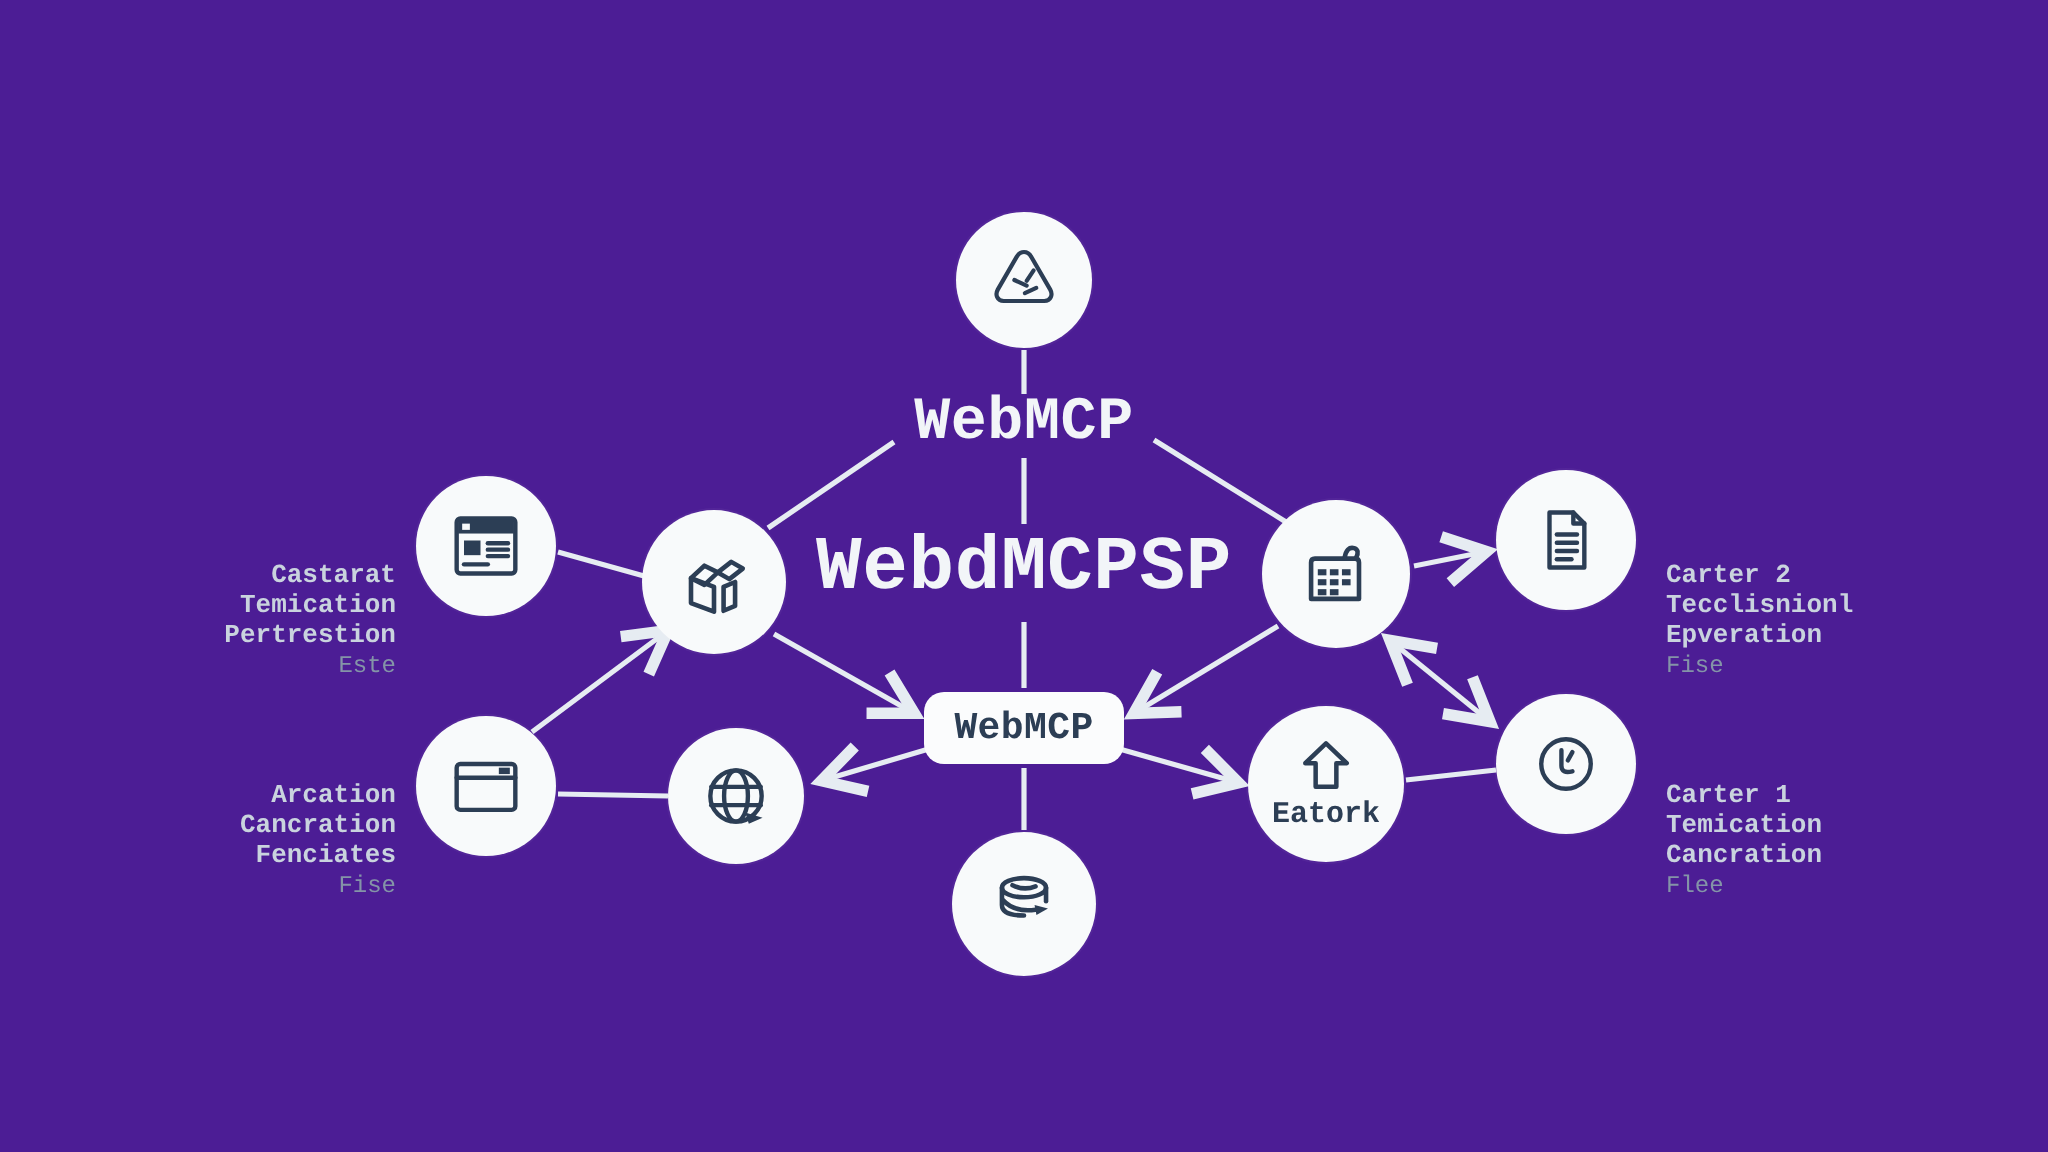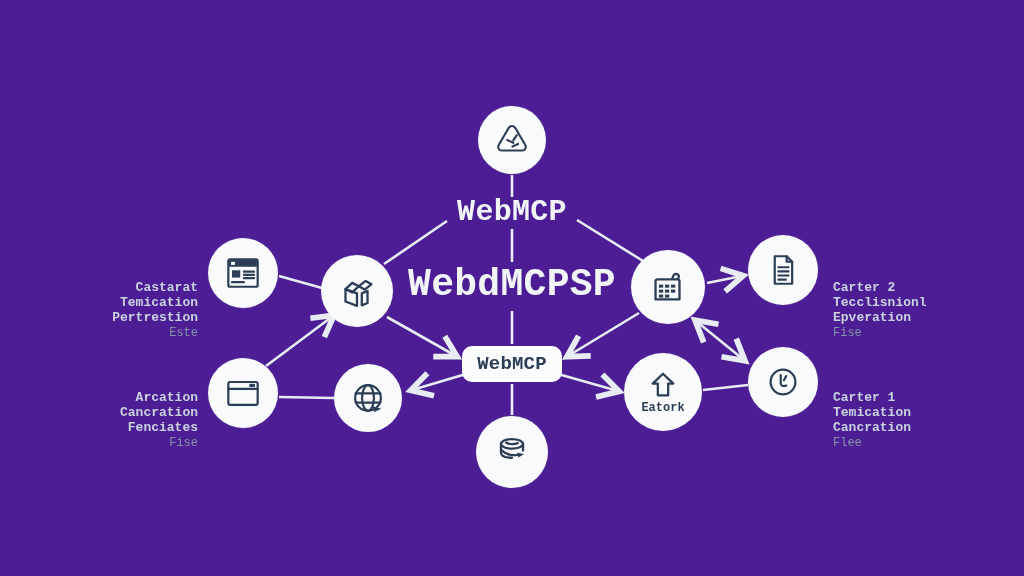--- a/index.html
+++ b/index.html
@@ -34,21 +34,21 @@
   .big-title{position:absolute;color:#f2f5f8;font-weight:700;text-align:center;letter-spacing:0.3px;}
   #title-top{left:362px;top:195px;width:300px;font-size:30px;}
   #title-mid{left:312px;top:263px;width:400px;font-size:38px;}
 
   
   .label-block{position:absolute;color:#c9d3de;font-size:13px;line-height:15px;font-weight:600;margin-top:36px;}
   .label-block.right{text-align:left;}
   .label-block.left{text-align:right;}
   .label-block .dim{font-size:12px;color:#8494a8;font-weight:400;margin-top:1px;}
 
-  .eatork-label{color:#2c3e55;font-size:12px;font-weight:600;margin-top:1px;}
+  .eatork-label{color:#2c3e55;font-size:15px;font-weight:600;margin-top:1px;}
 </style>
 </head>
 <body>
 
 <div id="stage">
 
   <svg id="edges" width="1024" height="576" viewBox="0 0 1024 576">
     <defs>
       <marker id="ah" markerWidth="13" markerHeight="13" refX="9.5" refY="6" orient="auto">
         <path d="M2,1.5 L10,6 L2,10.5" fill="none" stroke="#e6ecf2" stroke-width="2.2"></path>

